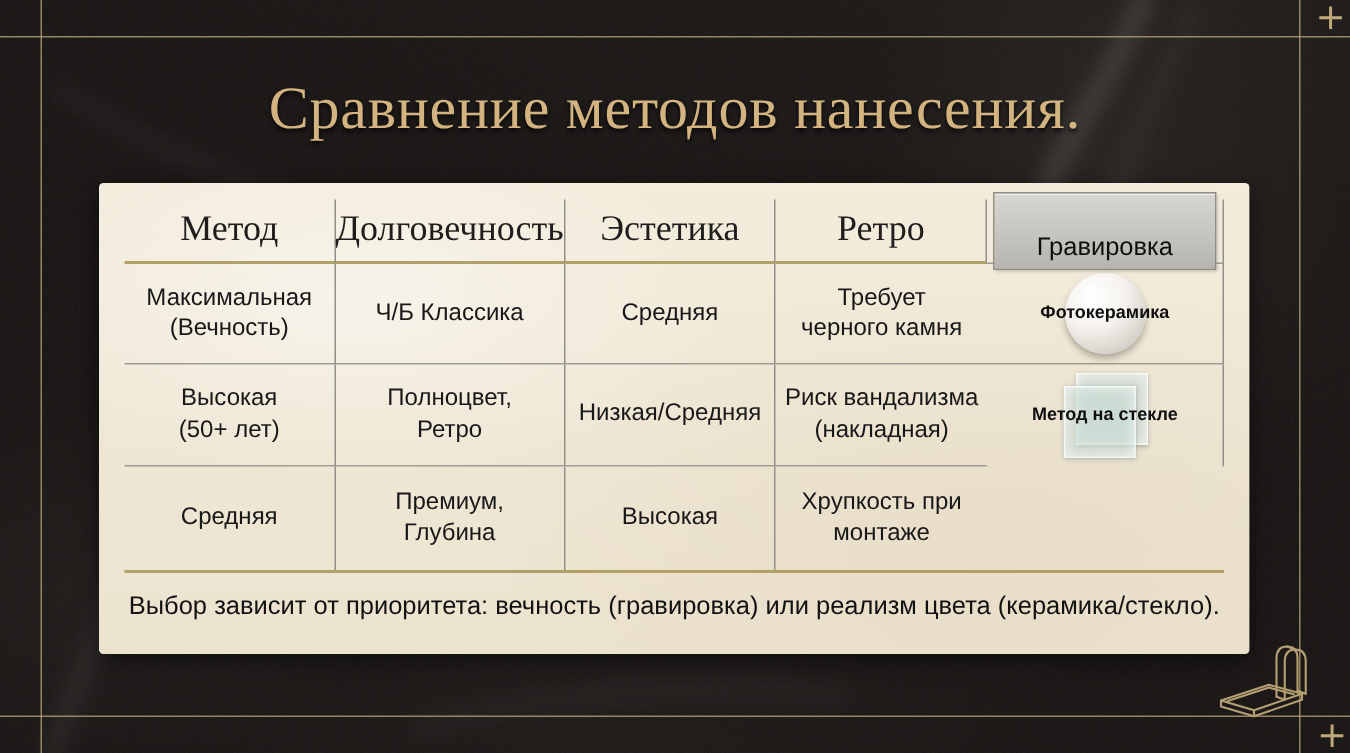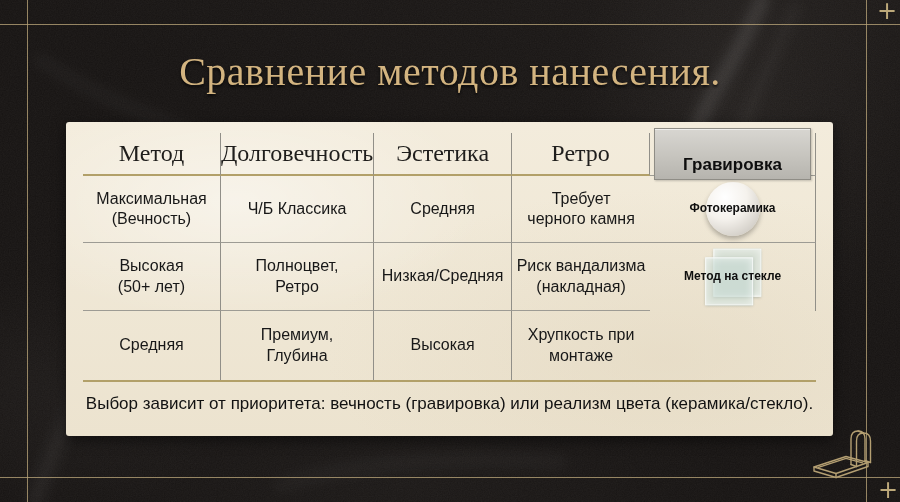--- a/index.html
+++ b/index.html
@@ -59,21 +59,21 @@
     font-size:16px; line-height:1.28; color:#181818; white-space:pre-line; padding:2px 4px;
   }
   .v{border-right:1px solid #918f88;}
   .rb{border-bottom:1px solid #9d9b94;}
   .mcell{position:relative;}
   .mlabel{position:relative; z-index:2; font-weight:bold; font-size:12px; color:#0e0e0e;}
   .chip{
     position:relative; z-index:2; display:inline-block; padding:3px 28px;
     background:linear-gradient(180deg,#d8d6d1 0%,#c6c4be 55%,#b6b4ae 100%);
     border:1px solid #8f8d86; box-shadow:inset 0 1px 0 rgba(255,255,255,0.6), 1px 1px 2px rgba(0,0,0,0.2);
-    font-weight:bold; font-size:17px; color:#0e0e0e;
+    font-weight:normal; font-size:17px; color:#0e0e0e;
   }
   .disc{
     position:absolute; z-index:1; width:54px; height:54px; border-radius:50%;
     left:50%; top:50%; transform:translate(-50%,-50%);
     background:radial-gradient(circle at 35% 28%, #ffffff 0%, #f5f2ed 42%, #d4d0c9 78%, #b5b1aa 100%);
     box-shadow:0 3px 5px rgba(0,0,0,0.28);
   }
   .glass{
     position:absolute; z-index:1; width:46px; height:46px; left:50%; top:50%;
     background:rgba(198,218,211,0.62); border:1px solid rgba(255,255,255,0.85);

